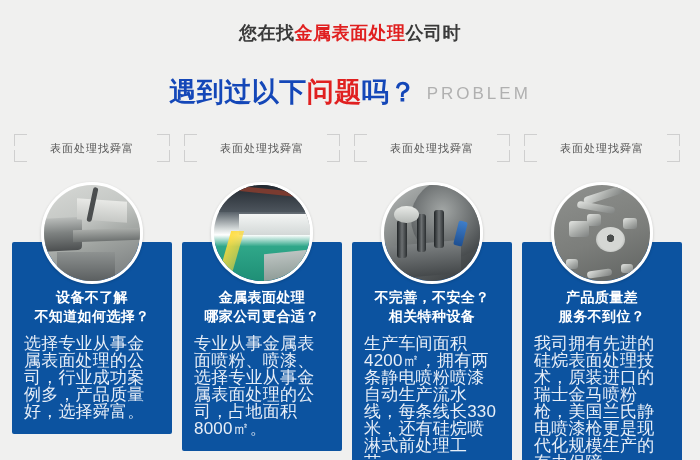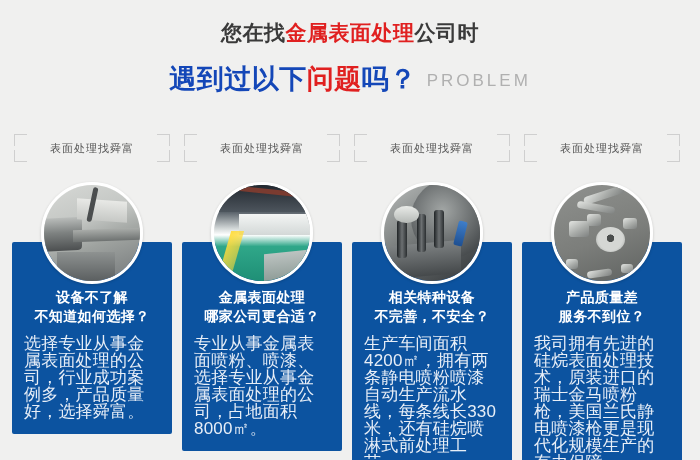--- a/index.html
+++ b/index.html
@@ -7,26 +7,26 @@
     width:700px;height:460px;overflow:hidden;
     background:#f0f0ef;
     font-family:"Liberation Sans","DejaVu Sans",sans-serif;
     -webkit-font-smoothing:antialiased;
   }
   .page{position:relative;width:700px;height:460px;}
 
   
   .heading{position:absolute;left:0;top:18px;width:700px;text-align:center;}
   .heading .line1{
-    font-size:21px;line-height:30px;color:#3a3a3a;font-weight:700;
+    font-size:18px;line-height:30px;color:#3a3a3a;font-weight:700;
     letter-spacing:.5px;white-space:nowrap;
   }
   .heading .line1 .hl{color:#e02020;}
   .heading .line2{
-    margin-top:14px;font-size:27px;line-height:34px;font-weight:700;
+    margin-top:20px;font-size:27px;line-height:48px;font-weight:700;
     letter-spacing:.5px;white-space:nowrap;
   }
   .heading .line2 .b{color:#1447b8;}
   .heading .line2 .r{color:#e02020;}
   .heading .line2 .en{
     color:#b0b0b0;font-size:17px;font-weight:400;letter-spacing:3px;
     margin-left:10px;vertical-align:2px;
   }
 
   
@@ -213,22 +213,22 @@
       <div class="tag">
         <span class="cn tl"></span>
         <span class="cn tr"></span>
         <span class="cn bl"></span>
         <span class="cn br"></span>
         <span class="txt">表面处理找舜富</span>
       </div>
       <div class="panelwrap" style="height:240px;">
         <div class="panel">
           <div class="ptitle">
+            <div>不完善，不安全？</div>
             <div>相关特种设备</div>
-            <div>不完善，不安全？</div>
           </div>
           <div class="pbody">生产车间面积4200㎡，拥有两条静电喷粉喷漆自动生产流水线，每条线长330米，还有硅烷喷淋式前处理工艺。</div>
         </div>
         <div class="circle">
           <div class="ph ph3">
             <span class="d1"></span>
               <span class="d2"></span>
               <span class="d3"></span>
             <span class="d4"></span>
               <span class="d5"></span>

